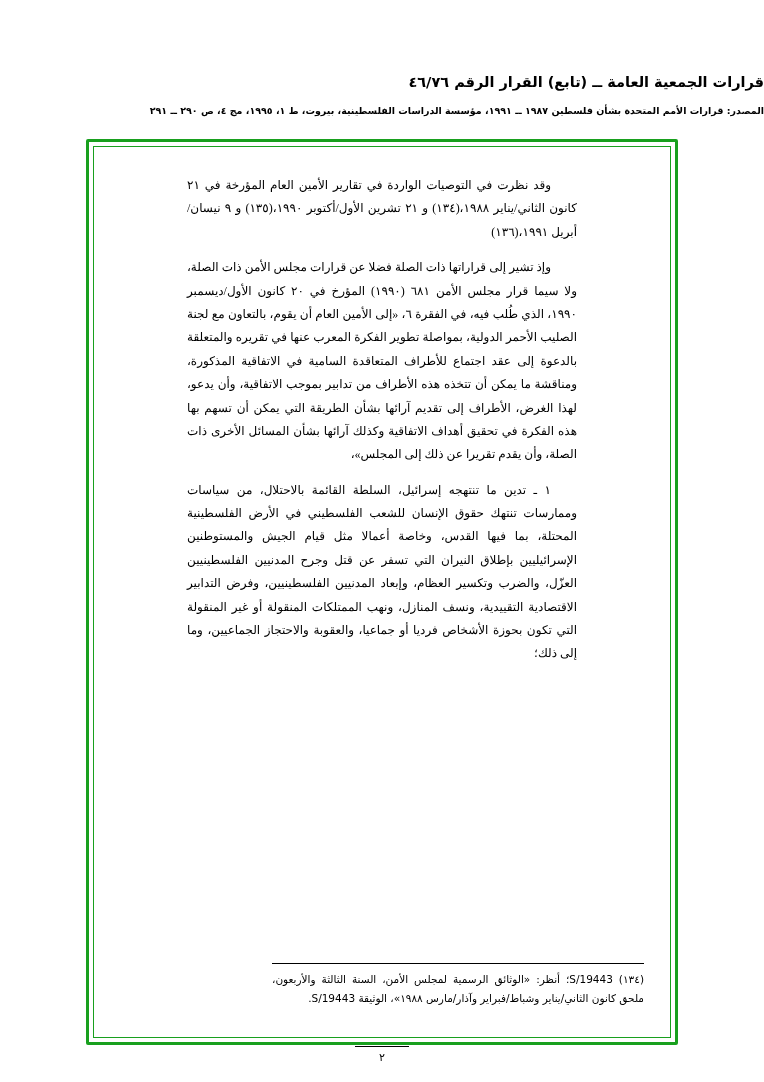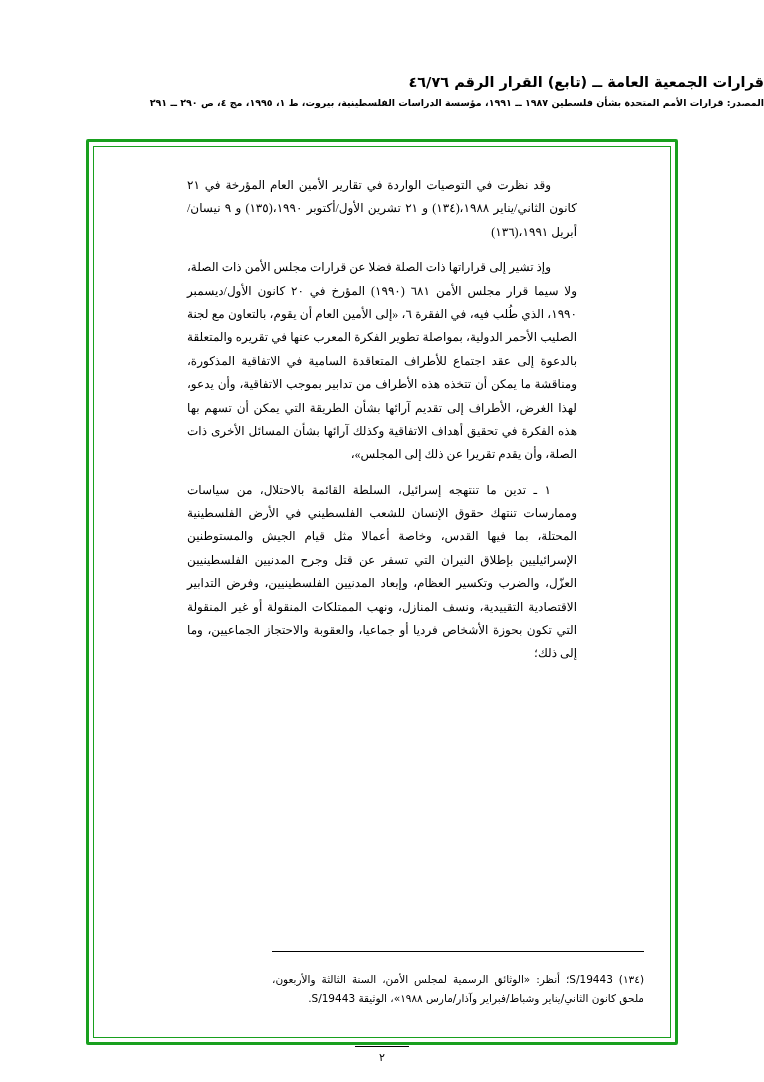--- a/index.html
+++ b/index.html
@@ -31,21 +31,21 @@
     font-size: 14.5px;
     letter-spacing: 0px;
     color: #000;
     line-height: 1.4;
   }
   .header-source {
     font-family: "DejaVu Sans", sans-serif;
     font-weight: bold;
     font-size: 9.5px;
     color: #000;
-    margin-top: 4px;
+    margin-top: 12px;
     line-height: 1.4;
   }
   .frame {
     position: absolute;
     left: 86px;
     top: 139px;
     width: 592px;
     height: 906px;
     border: 3px solid #18a01e;
     border-radius: 2px;
@@ -84,21 +84,21 @@
   .footnotes {
     position: absolute;
     right: 0;
     bottom: 0;
     width: 372px;
     direction: rtl;
     text-align: justify;
     font-size: 10.5px;
     line-height: 1.75;
     border-top: 1px solid #000;
-    padding-top: 18px;
+    padding-top: 6px;
   }
   .footnote {
     margin: 0 0 3px 0;
     padding-right: 0;
   }
   .page-number-wrap {
     position: absolute;
     left: 0;
     right: 0;
     top: 1046px;

